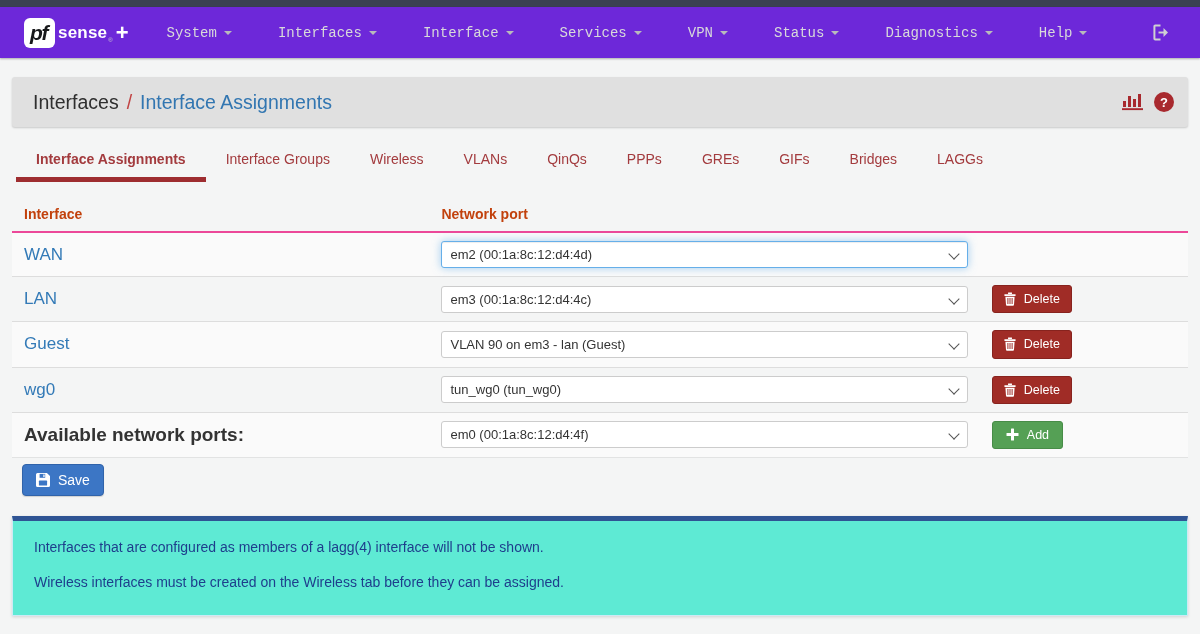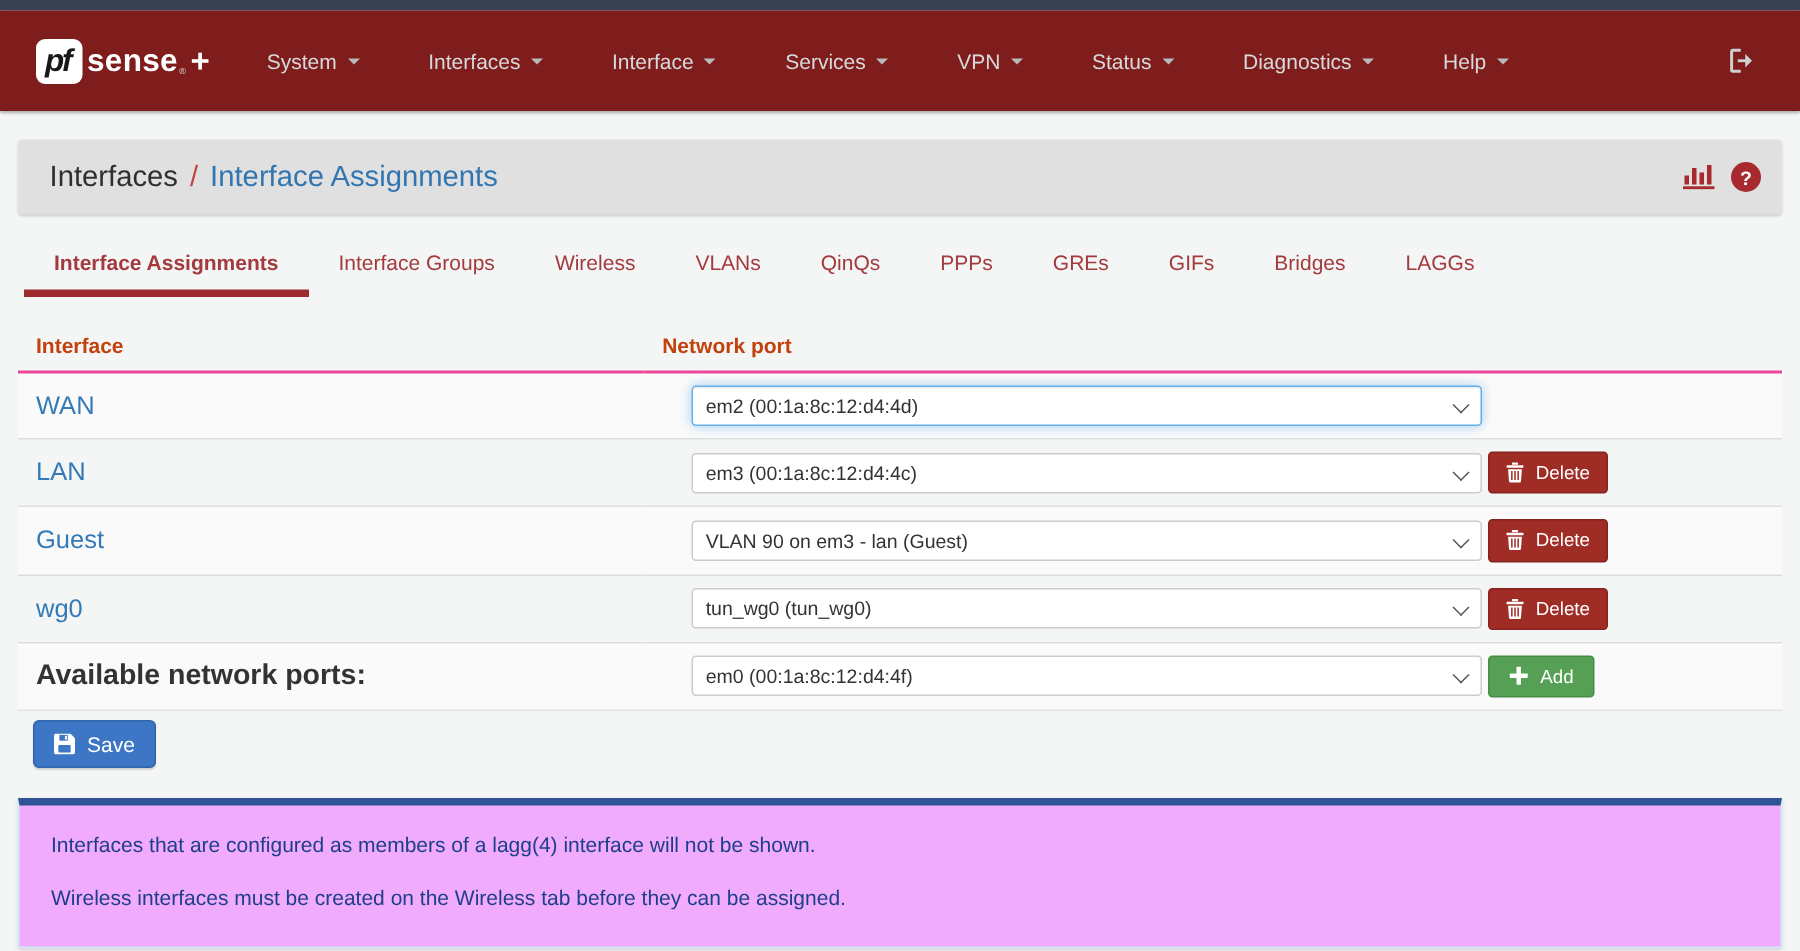--- a/index.html
+++ b/index.html
@@ -6,37 +6,37 @@
   html,body { margin:0; padding:0; }
   body {
     width:1200px; height:634px; overflow:hidden; position:relative;
     background:#f4f5f5;
     font-family:"Liberation Sans","DejaVu Sans",sans-serif;
   }
 
   
   .topstrip { height:7px; background:#3a4152; }
   .navbar {
-    height:67px; background:#7f1d1d; display:flex; align-items:center;
+    height:51px; background:#6d28d9; display:flex; align-items:center;
     box-shadow:0 1px 2px rgba(0,0,0,.3);
   }
   .brand { display:flex; align-items:center; padding-left:24px; margin-right:22px; cursor:pointer; }
   .pf-box {
     width:31px; height:30px; background:#fff; border-radius:6px;
     display:flex; align-items:center; justify-content:center;
     color:#17181a; font-weight:bold; font-style:italic; font-size:21px; letter-spacing:-1.5px;
     padding-right:2px;
   }
-  .brand-sense { color:#fff; font-weight:bold; font-size:21px; margin-left:3px; letter-spacing:.2px; }
+  .brand-sense { color:#fff; font-weight:bold; font-size:17px; margin-left:3px; letter-spacing:.2px; }
   .brand-reg { color:#cfcfcf; font-size:6px; align-self:flex-end; margin:0 0 5px 1px; }
   .brand-plus { color:#fff; font-weight:bold; font-size:22px; margin-left:3px; }
   .nav-items { display:flex; align-items:center; height:100%; }
   .nav-item {
     color:#d8d9da; font-size:14px; padding:0 16px; margin-right:14px; height:100%;
-    display:flex; align-items:center; cursor:pointer; white-space:nowrap;
+    display:flex; align-items:center; cursor:pointer; white-space:nowrap;font-family:Liberation Mono, monospace;
   }
   .caret {
     display:inline-block; width:0; height:0; margin-left:7px;
     border-top:4px solid #b9babc; border-left:4px solid transparent; border-right:4px solid transparent;
   }
   .nav-logout { margin-left:auto; padding:0 30px; display:flex; align-items:center; cursor:pointer; height:100%; }
 
   
   .crumb-bar {
     margin:19px 12px 0; height:50px; background:#e0e0e0; border-radius:3px;
@@ -71,21 +71,21 @@
     border-bottom:2px solid #ec4899;
   }
   table.assign td { padding:8px 12px; vertical-align:middle; }
   table.assign tbody tr { border-top:1px solid #ddd; }
   table.assign tbody tr:first-child { border-top:none; }
   table.assign tbody tr:last-child { border-bottom:1px solid #e2e3e3; }
   table.assign tbody tr:nth-child(odd) { background:#fafafa; }
   .iface-link { color:#337ab7; font-size:17px; text-decoration:none; cursor:pointer; }
   .avail-label { color:#333; font-size:19px; font-weight:bold; }
 
-  .select-wrap { position:relative; width:100%;margin-left:20px; }
+  .select-wrap { position:relative; width:100%; }
   .select-wrap select {
     width:100%; height:27px; -webkit-appearance:none; appearance:none;
     background:#fff; border:1px solid #ccc; border-radius:3px;
     padding:3px 24px 3px 8px; font-size:13px; color:#333;
     font-family:"Liberation Sans","DejaVu Sans",sans-serif; cursor:pointer;
   }
   .select-wrap::after {
     content:""; position:absolute; right:10px; top:9px; width:7px; height:7px;
     border-right:1.4px solid #555; border-bottom:1.4px solid #555;
     transform:rotate(45deg); pointer-events:none;
@@ -104,21 +104,21 @@
   .btn-add { background:#55a055; border-color:#478c47; padding:5px 13px; }
   .btn-save {
     background:#3c76c5; border-color:#3063aa; border-radius:4px;
     font-size:14px; padding:6px 13px; gap:8px;
     box-shadow:0 1px 1px rgba(0,0,0,.15);
   }
   .save-row { margin:6px 0 0 22px; }
 
   
   .info-panel {
-    margin:20px 12px 0; background:#f0abfc;
+    margin:20px 12px 0; background:#5eead4;
     border-top:5px solid #2f5494;
     border-left:1px solid #cdeaf5; border-right:1px solid #cdeaf5; border-bottom:1px solid #cdeaf5;
     padding:18px 21px 6px; box-shadow:0 1px 3px rgba(0,0,0,.14);
   }
   .info-panel p { margin:0 0 19px; color:#1e3e8c; font-size:14px; }
 </style>
 </head>
 <body>
 
 <div class="topstrip"></div>

